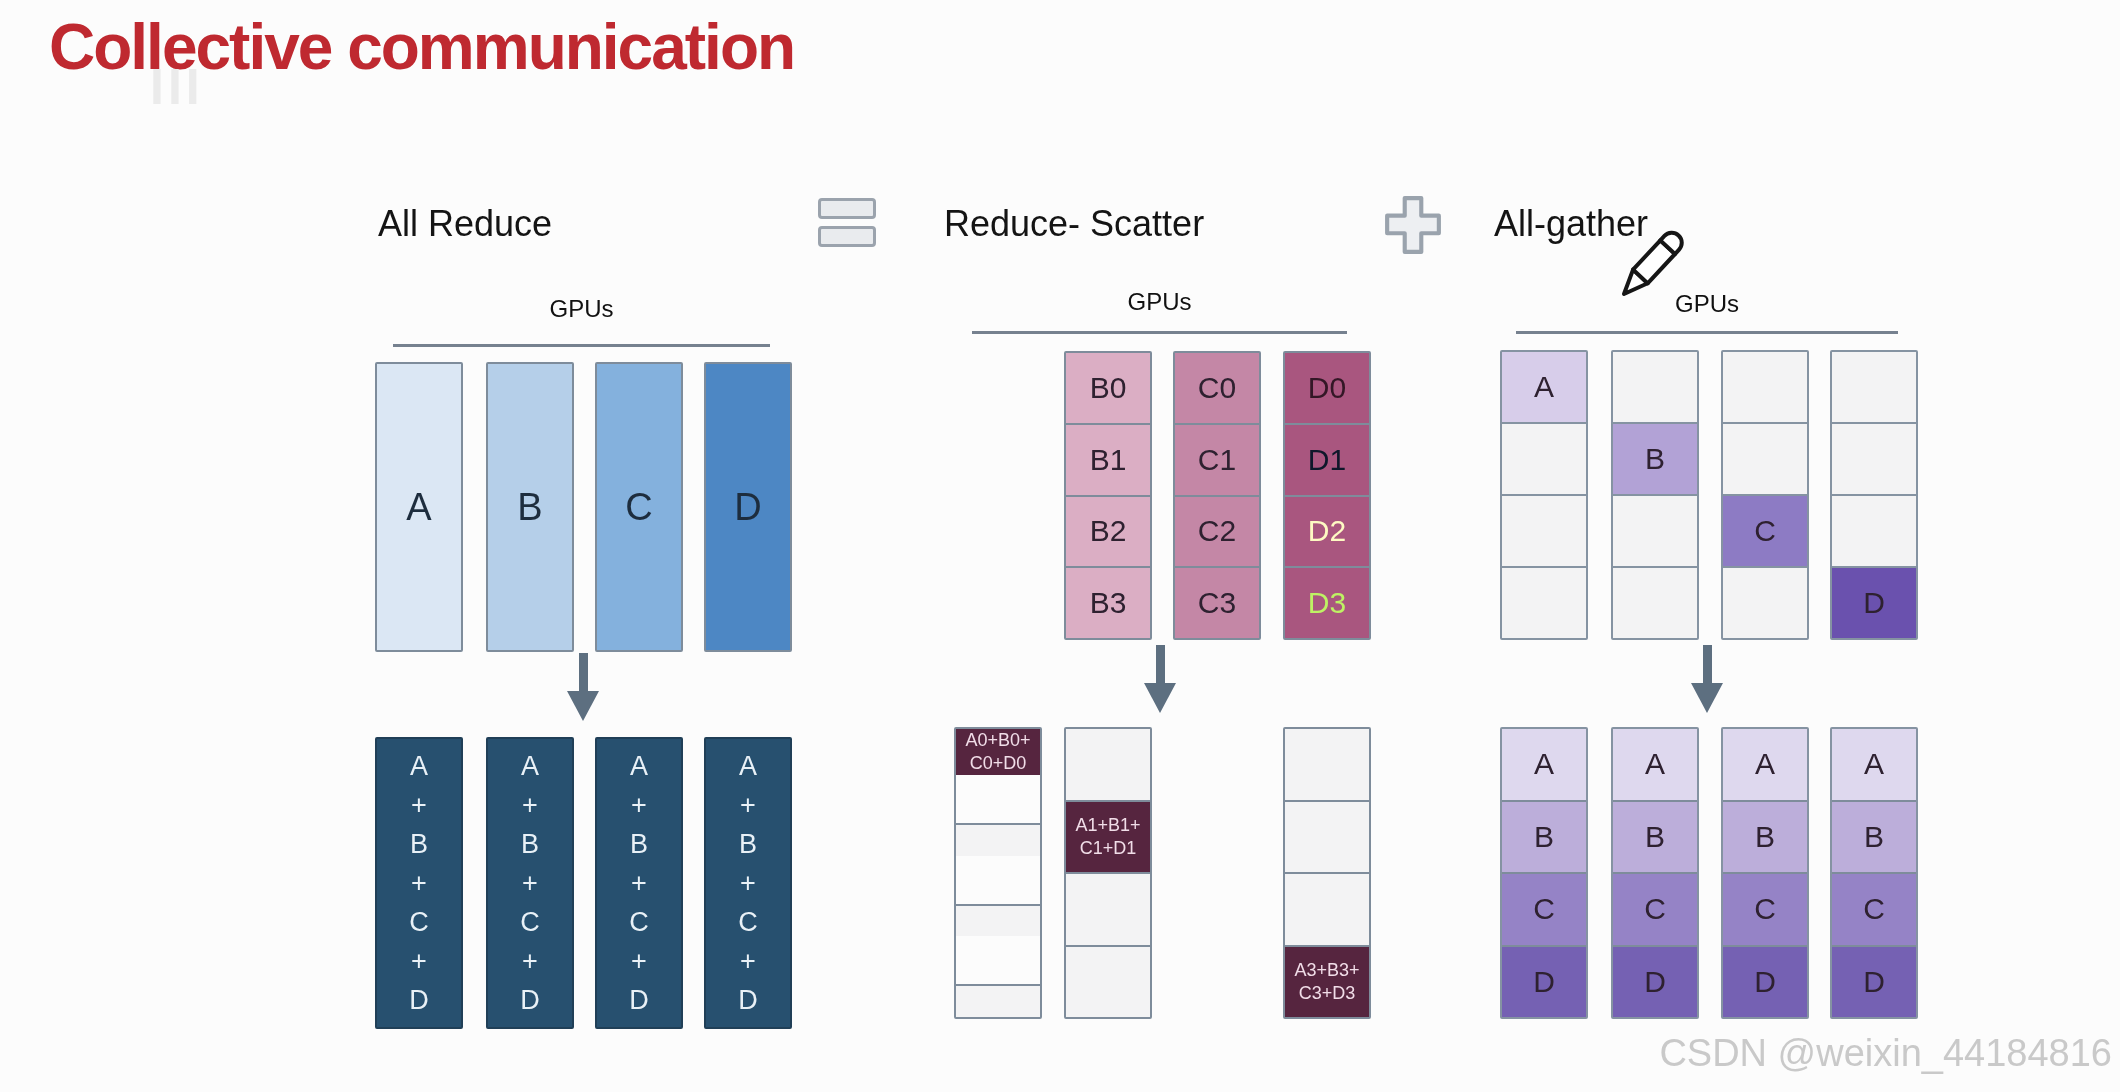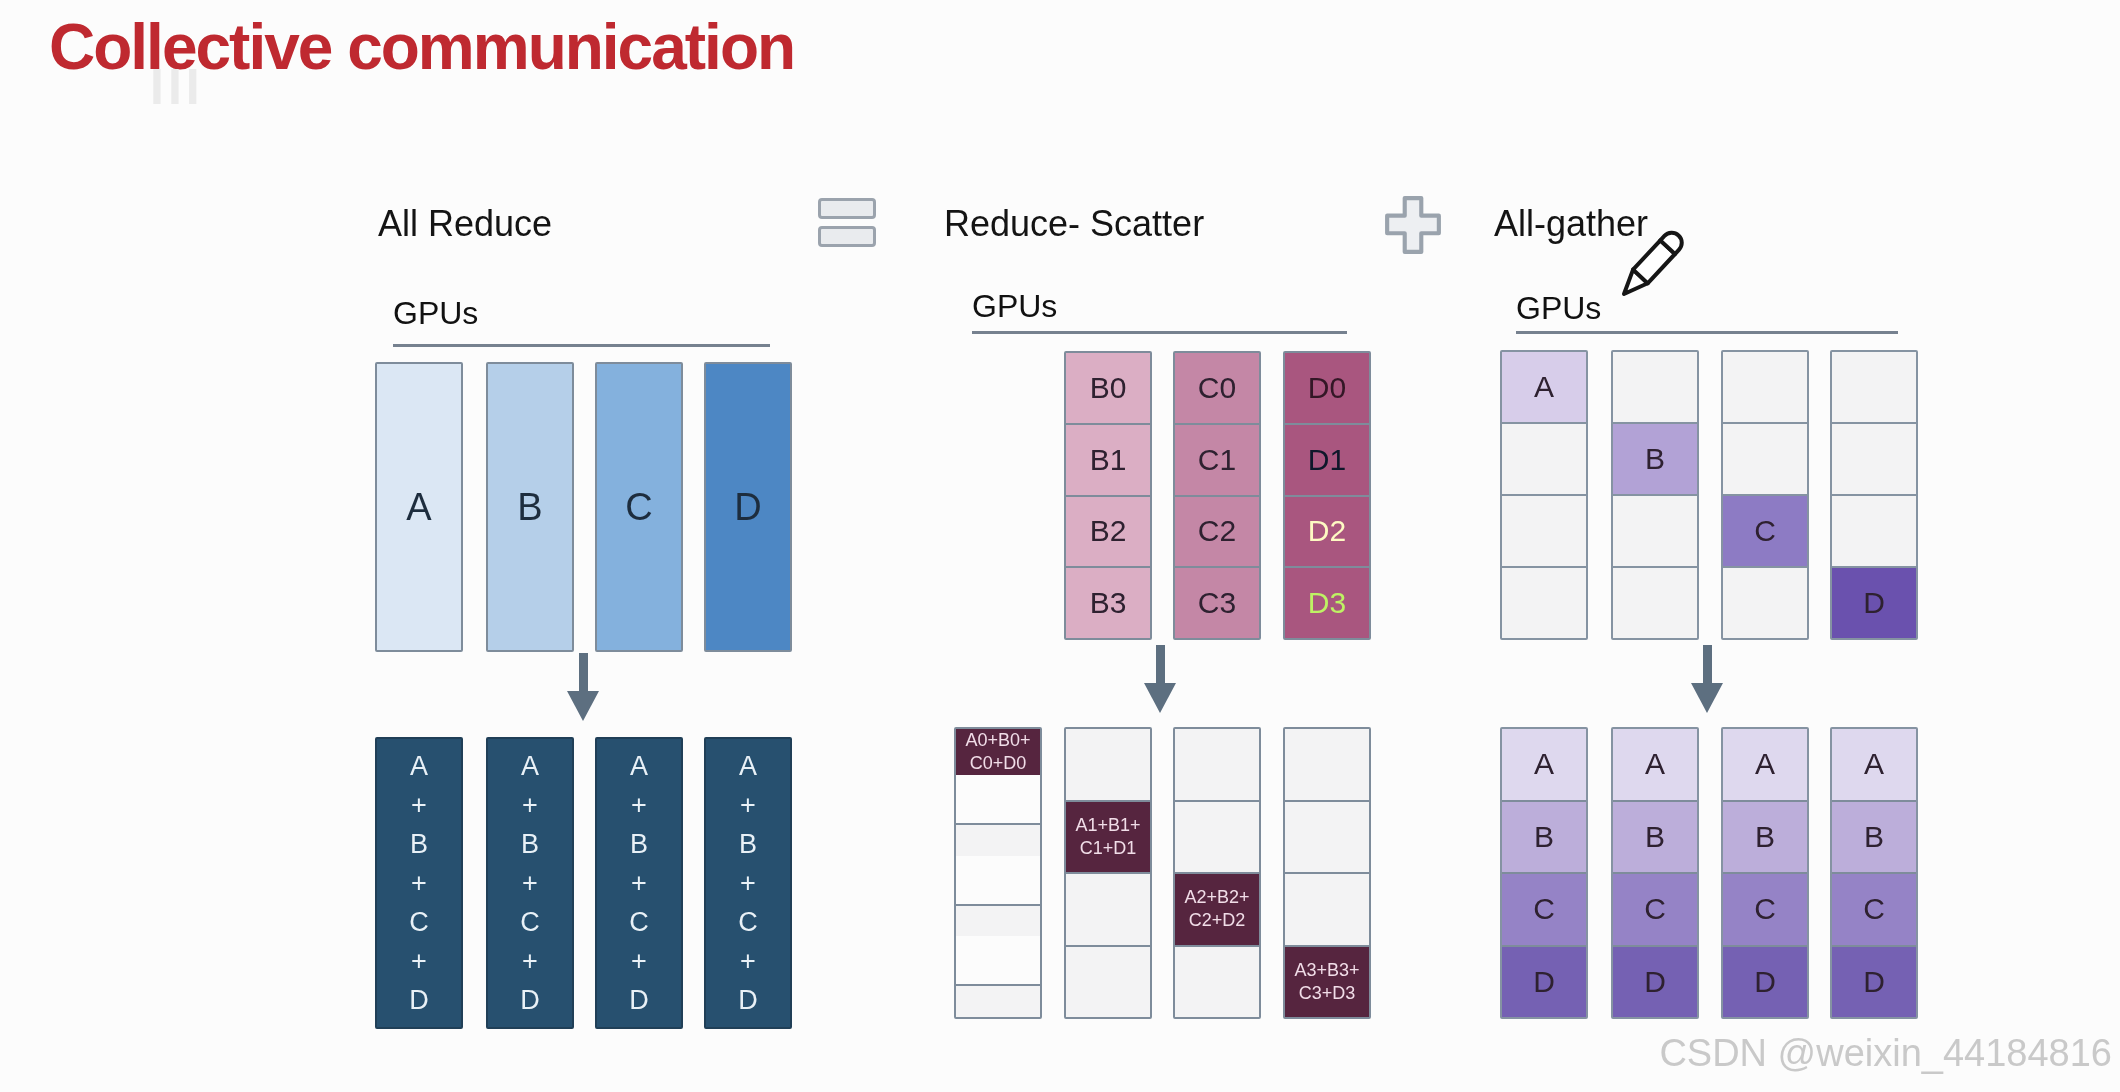--- a/index.html
+++ b/index.html
@@ -31,21 +31,21 @@
 
   
   .equals-icon { left:818px; top:198px; }
   .equals-icon .bar {
     width:58px; height:21px; background:#e9ebee;
     border:3px solid #9ba3ad; border-radius:4px;
   }
   .equals-icon .bar + .bar { margin-top:7px; }
 
   
-  .gpus-label { font-size:32px; color:#111; }
+  .gpus-label { font-size:24px; color:#111; text-align:center; }
   .gpus-left   { left:393px; top:295px; width:377px; }
   .gpus-mid    { left:972px; top:288px; width:375px; }
   .gpus-right  { left:1516px; top:290px; width:382px; }
   .gpu-line { height:3px; background:#76818f; }
   .line-left  { left:393px;  top:344px; width:377px; }
   .line-mid   { left:972px;  top:331px; width:375px; }
   .line-right { left:1516px; top:331px; width:382px; }
 
   
   .arrow { width:32px; }
@@ -209,27 +209,20 @@
     <div class="cell empty-cell"></div>
     <div class="cell empty-cell"></div>
   </div>
   <div class="abs gcol gcol-bot" style="left:1064px;">
     <div class="cell empty-cell"></div>
     <div class="cell result-cell">A1+B1+
 C1+D1</div>
     <div class="cell empty-cell"></div>
     <div class="cell empty-cell"></div>
   </div>
-  <div class="abs gcol gcol-bot" style="left:1173px;">
-    <div class="cell empty-cell"></div>
-    <div class="cell empty-cell"></div>
-    <div class="cell result-cell">A2+B2+
-C2+D2</div>
-    <div class="cell empty-cell"></div>
-  </div>
   <div class="abs gcol gcol-bot" style="left:1283px;">
     <div class="cell empty-cell"></div>
     <div class="cell empty-cell"></div>
     <div class="cell empty-cell"></div>
     <div class="cell result-cell">A3+B3+
 C3+D3</div>
   </div>
 
   <div class="abs gcol gcol-top-r" style="left:1500px;">
     <div class="cell" style="background:#d7cdea;">A</div>

